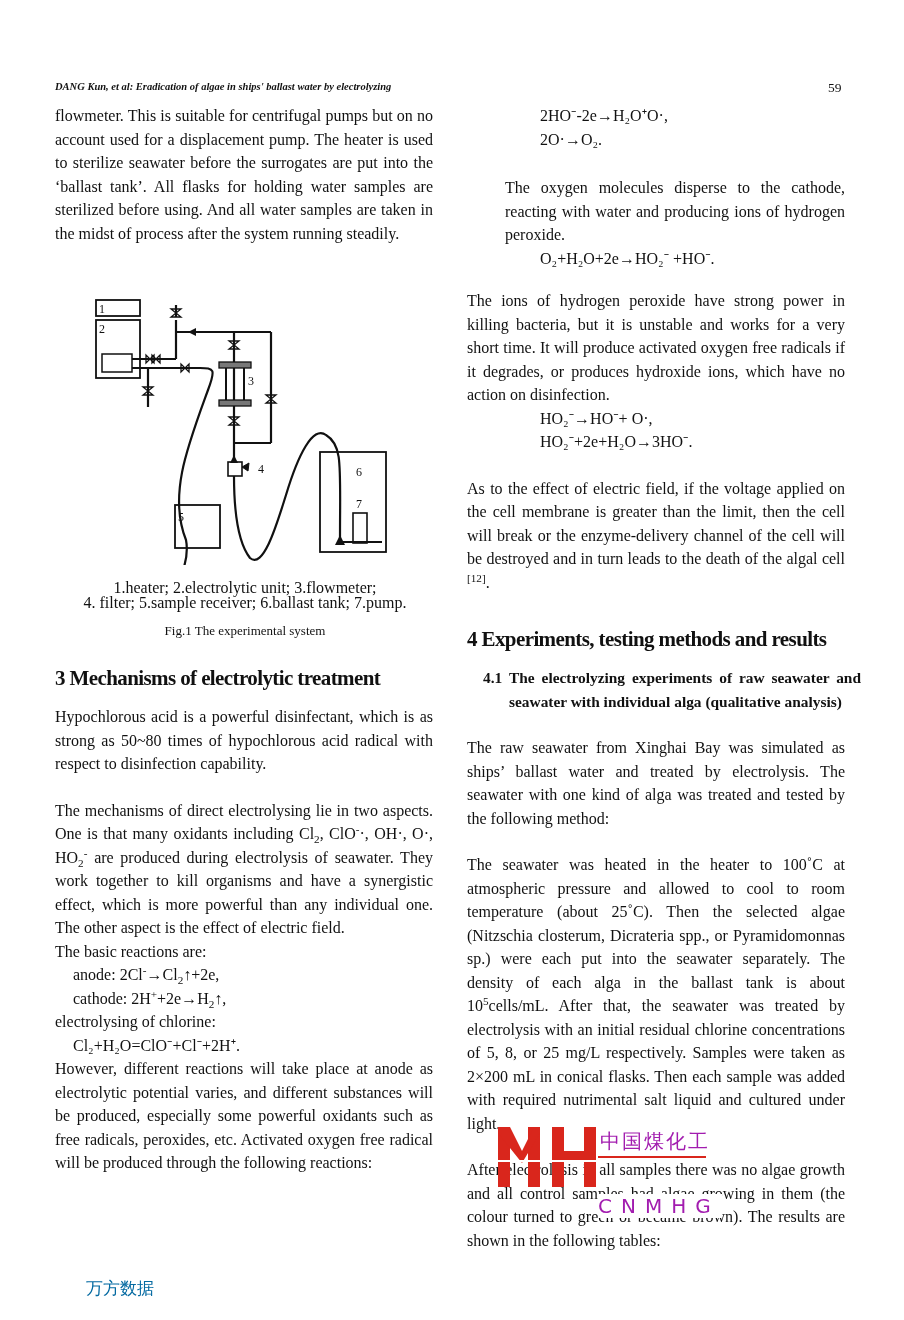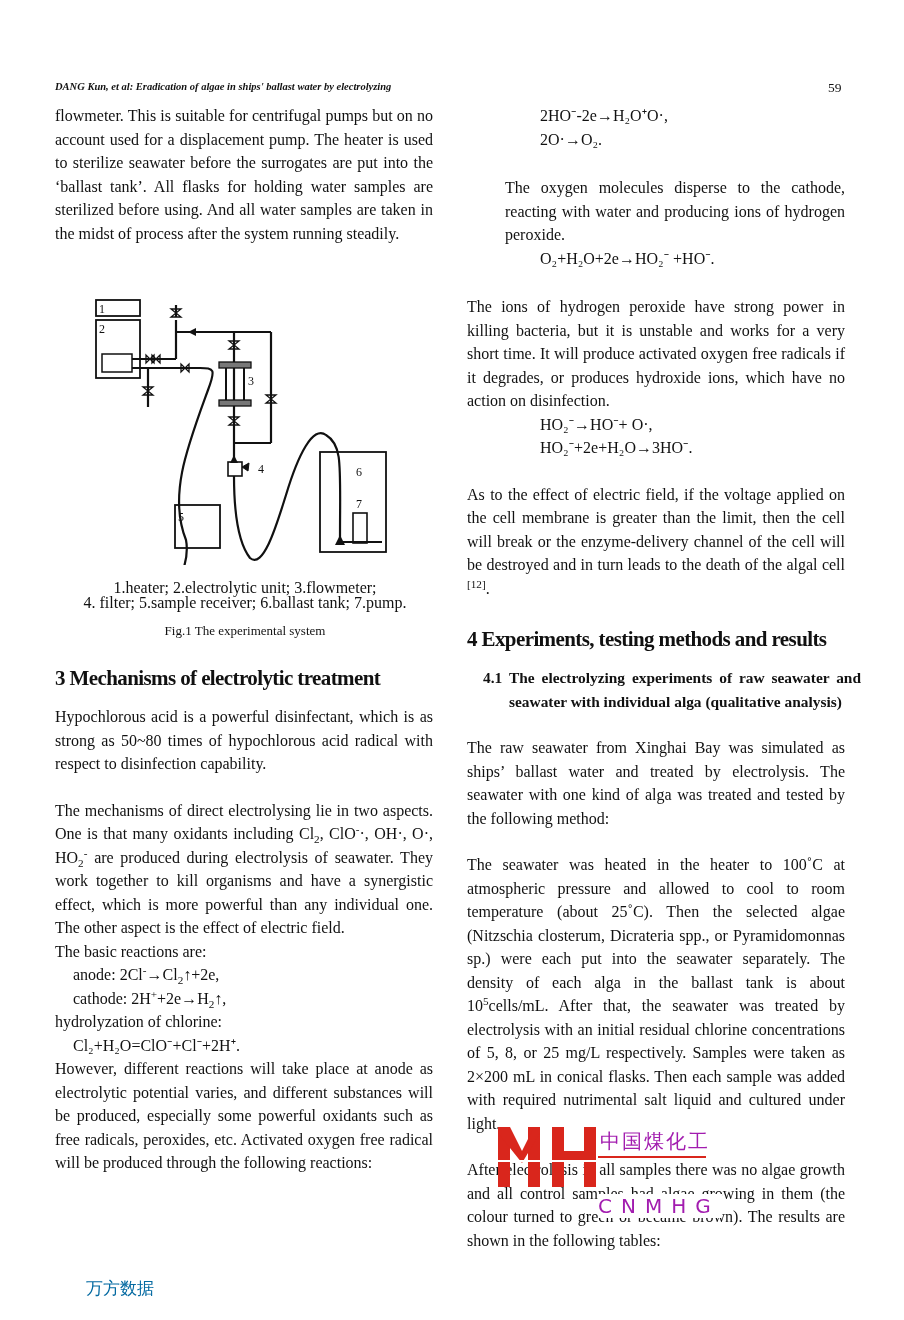--- a/index.html
+++ b/index.html
@@ -104,31 +104,31 @@
 <div class="abs fig" style="left:55px; top:623px; width:380px;">Fig.1 The experimental system</div>
 
 <div class="abs h2" style="left:55px; top:666px;">3 Mechanisms of electrolytic treatment</div>
 
 <div class="col" style="left:55px; top:705px; width:378px;">
   <p>Hypochlorous acid is a powerful disinfectant, which is as strong as 50~80 times of hypochlorous acid radical with respect to disinfection capability.</p>
   <p style="margin-top:23px;"><span>The mechanisms of direct electrolysing lie in two aspects. One is that many oxidants including Cl</span><sub>2</sub><span>, ClO</span><sup>-</sup><span>·, OH·, O·, HO</span><sub>2</sub><sup>-</sup><span> are produced during electrolysis of seawater. They work together to kill organisms and have a synergistic effect, which is more powerful than any individual one. The other aspect is the effect of electric field.</span></p>
   <p style="">The basic reactions are:</p>
   <p class="eq" style="padding-left:18px;"><span>anode: 2Cl</span><sup>-</sup><span>→Cl</span><sub>2</sub><span>↑+2e,</span></p>
   <p class="eq" style="padding-left:18px;"><span>cathode: 2H</span><sup>+</sup><span>+2e→H</span><sub>2</sub><span>↑,</span></p>
-  <p>hydrolyzation of chlorine:</p>
+  <p>electrolysing of chlorine:</p>
   <p class="eq" style="padding-left:18px;">Cl₂+H₂O=ClO⁻+Cl⁻+2H⁺.</p>
   <p>However, different reactions will take place at anode as electrolytic potential varies, and different substances will be produced, especially some powerful oxidants such as free radicals, peroxides, etc. Activated oxygen free radical will be produced through the following reactions:</p>
 </div>
 
 <div class="col" style="left:467px; top:104px; width:378px;">
   <p class="eq" style="padding-left:73px;">2HO⁻-2e→H₂O⁺O·,</p>
   <p class="eq" style="padding-left:73px;">2O·→O₂.</p>
   <p style="margin-top:25px;margin-left:38px;">The oxygen molecules disperse to the cathode, reacting with water and producing ions of hydrogen peroxide.</p>
   <p class="eq" style="padding-left:73px;">O₂+H₂O+2e→HO₂⁻ +HO⁻.</p>
-  <p style="margin-top:25px;">The ions of hydrogen peroxide have strong power in killing bacteria, but it is unstable and works for a very short time. It will produce activated oxygen free radicals if it degrades, or produces hydroxide ions, which have no action on disinfection.</p>
+  <p style="margin-top:19px;">The ions of hydrogen peroxide have strong power in killing bacteria, but it is unstable and works for a very short time. It will produce activated oxygen free radicals if it degrades, or produces hydroxide ions, which have no action on disinfection.</p>
   <p class="eq" style="padding-left:73px;">HO₂⁻→HO⁻+ O·,</p>
   <p class="eq" style="padding-left:73px;">HO₂⁻+2e+H₂O→3HO⁻.</p>
   <p style="margin-top:23px;"><span>As to the effect of electric field, if the voltage applied on the cell membrane is greater than the limit, then the cell will break or the enzyme-delivery channel of the cell will be destroyed and in turn leads to the death of the algal cell</span> <sup>[12]</sup>.</p>
 </div>
 
 <div class="abs h2" style="left:467px; top:627px;">4 Experiments, testing methods and results</div>
 
 <div class="abs h3" style="left:467px; top:666px; width:378px;margin-left:16px;">
   <span style="position:absolute; left:0; top:0;">4.1</span>
   <div style="padding-left:26px; text-align:justify;">The electrolyzing experiments of raw seawater and seawater with individual alga (qualitative analysis)</div>

